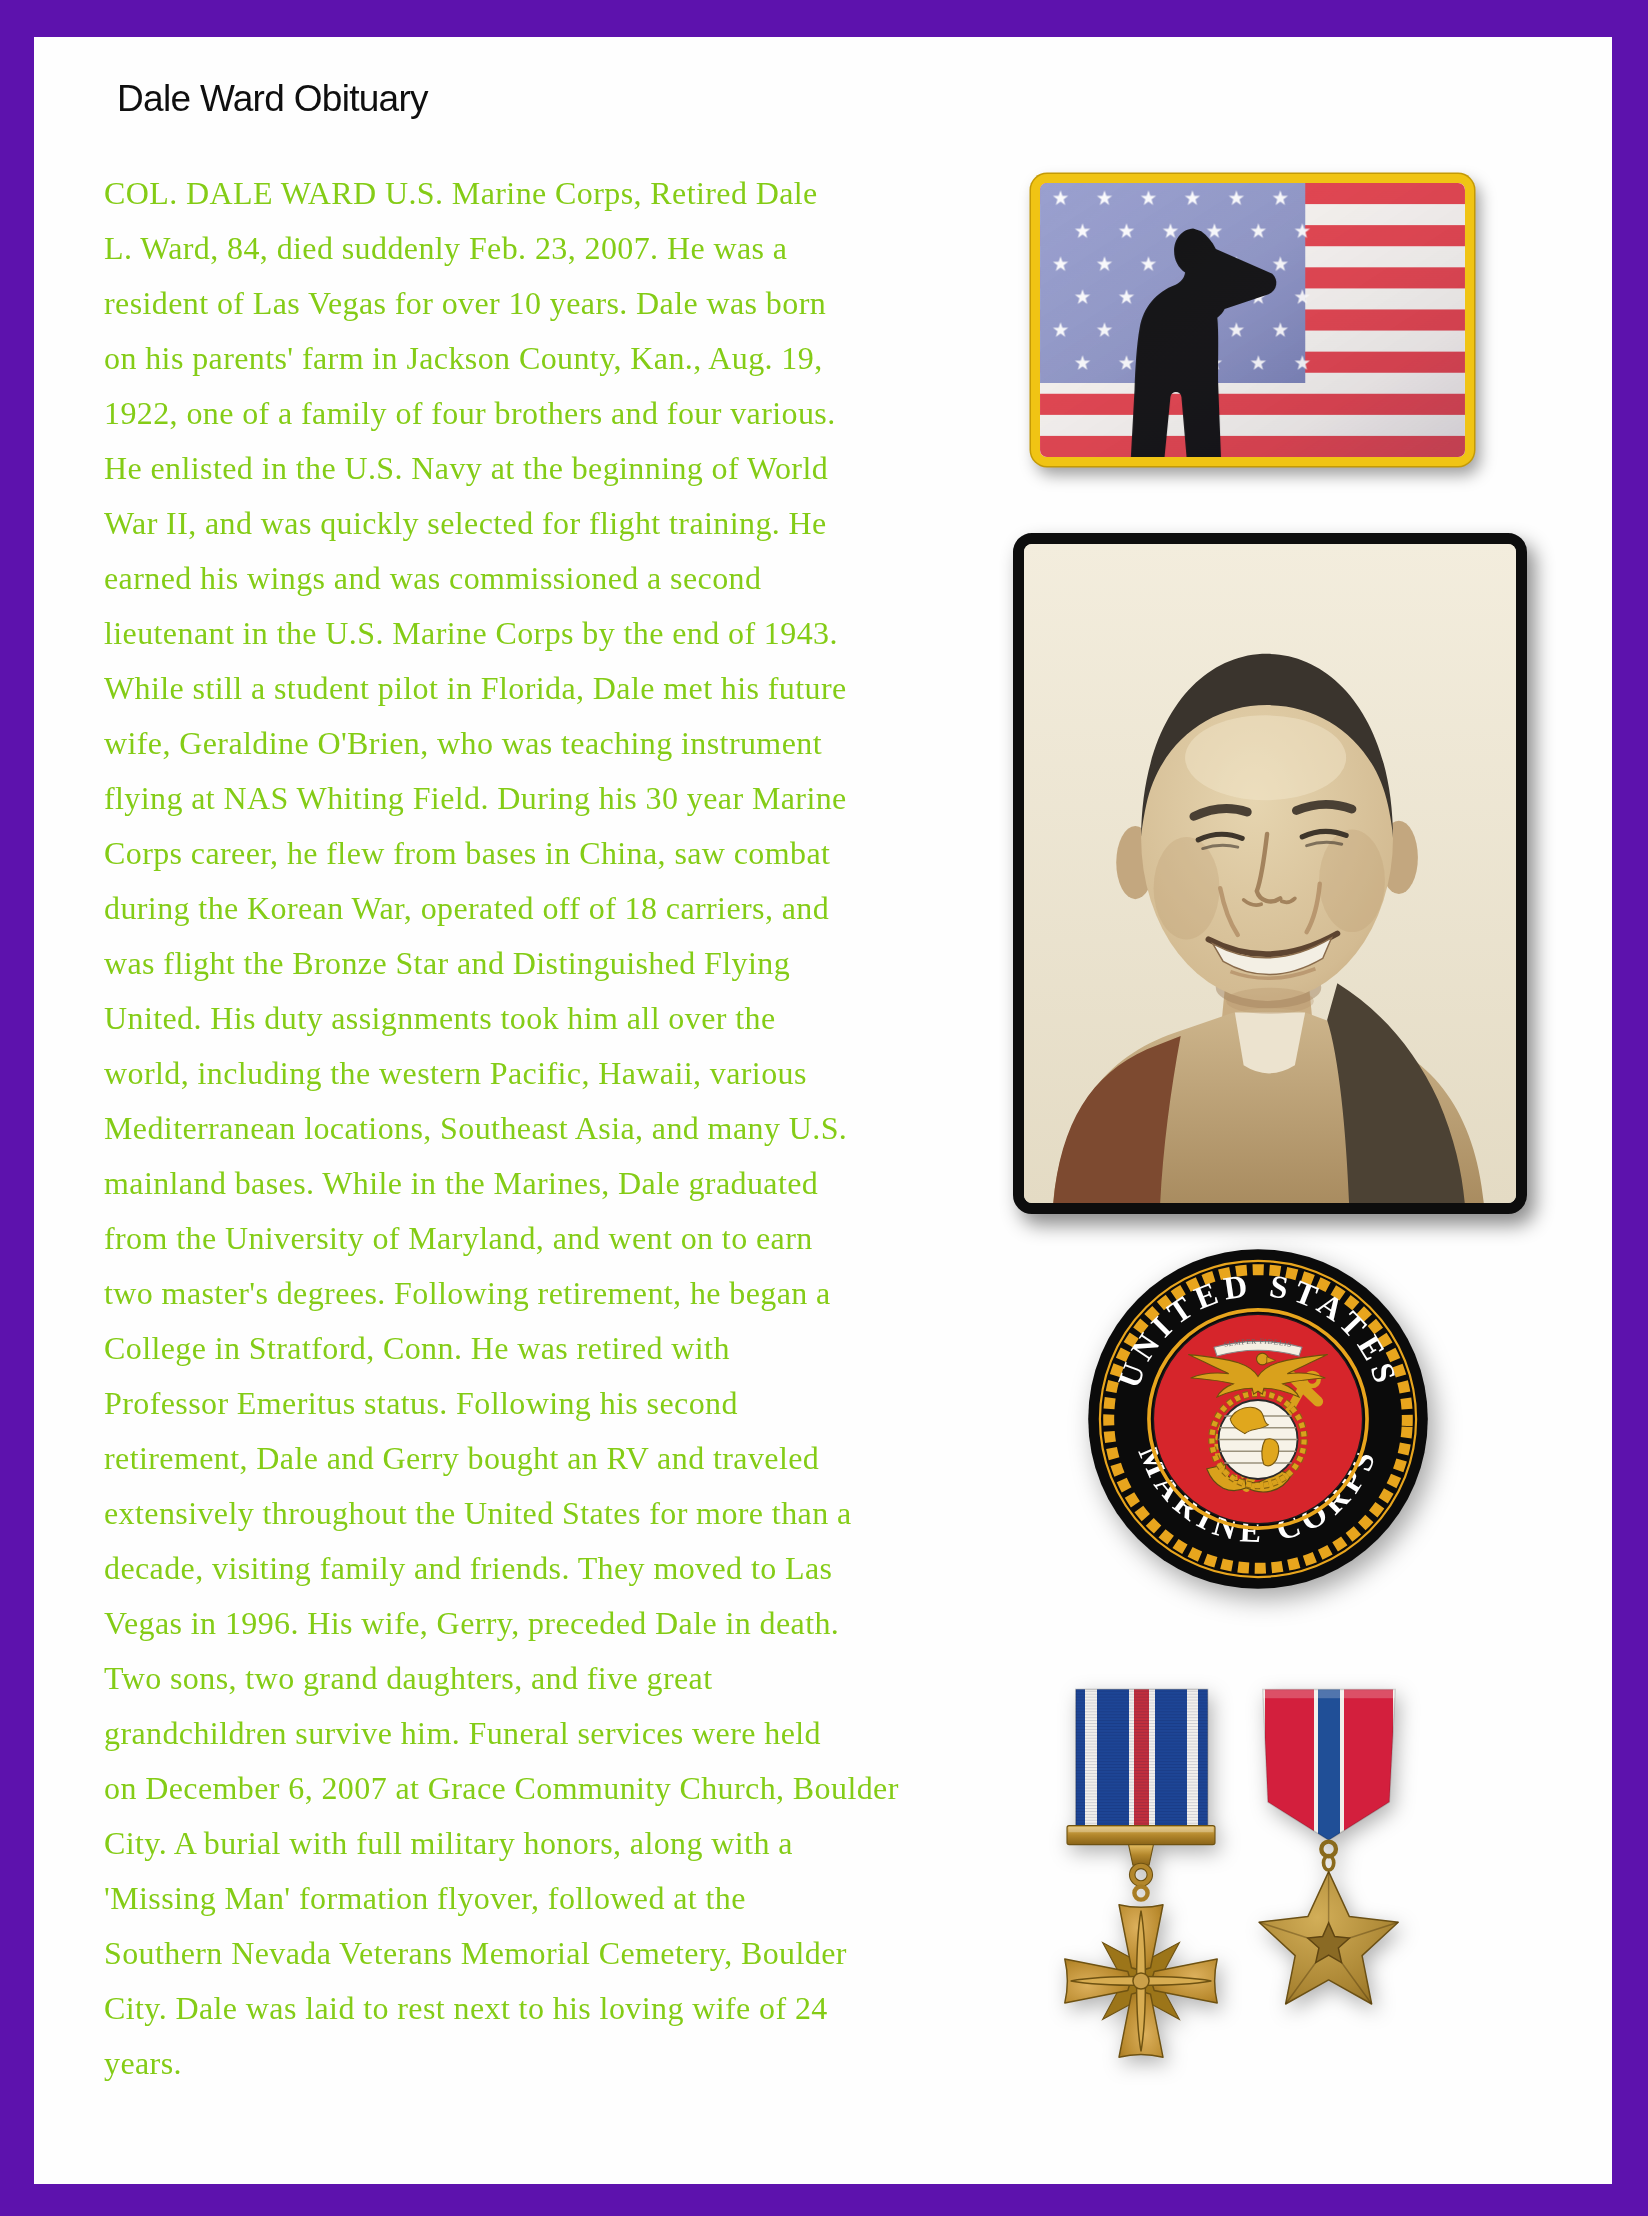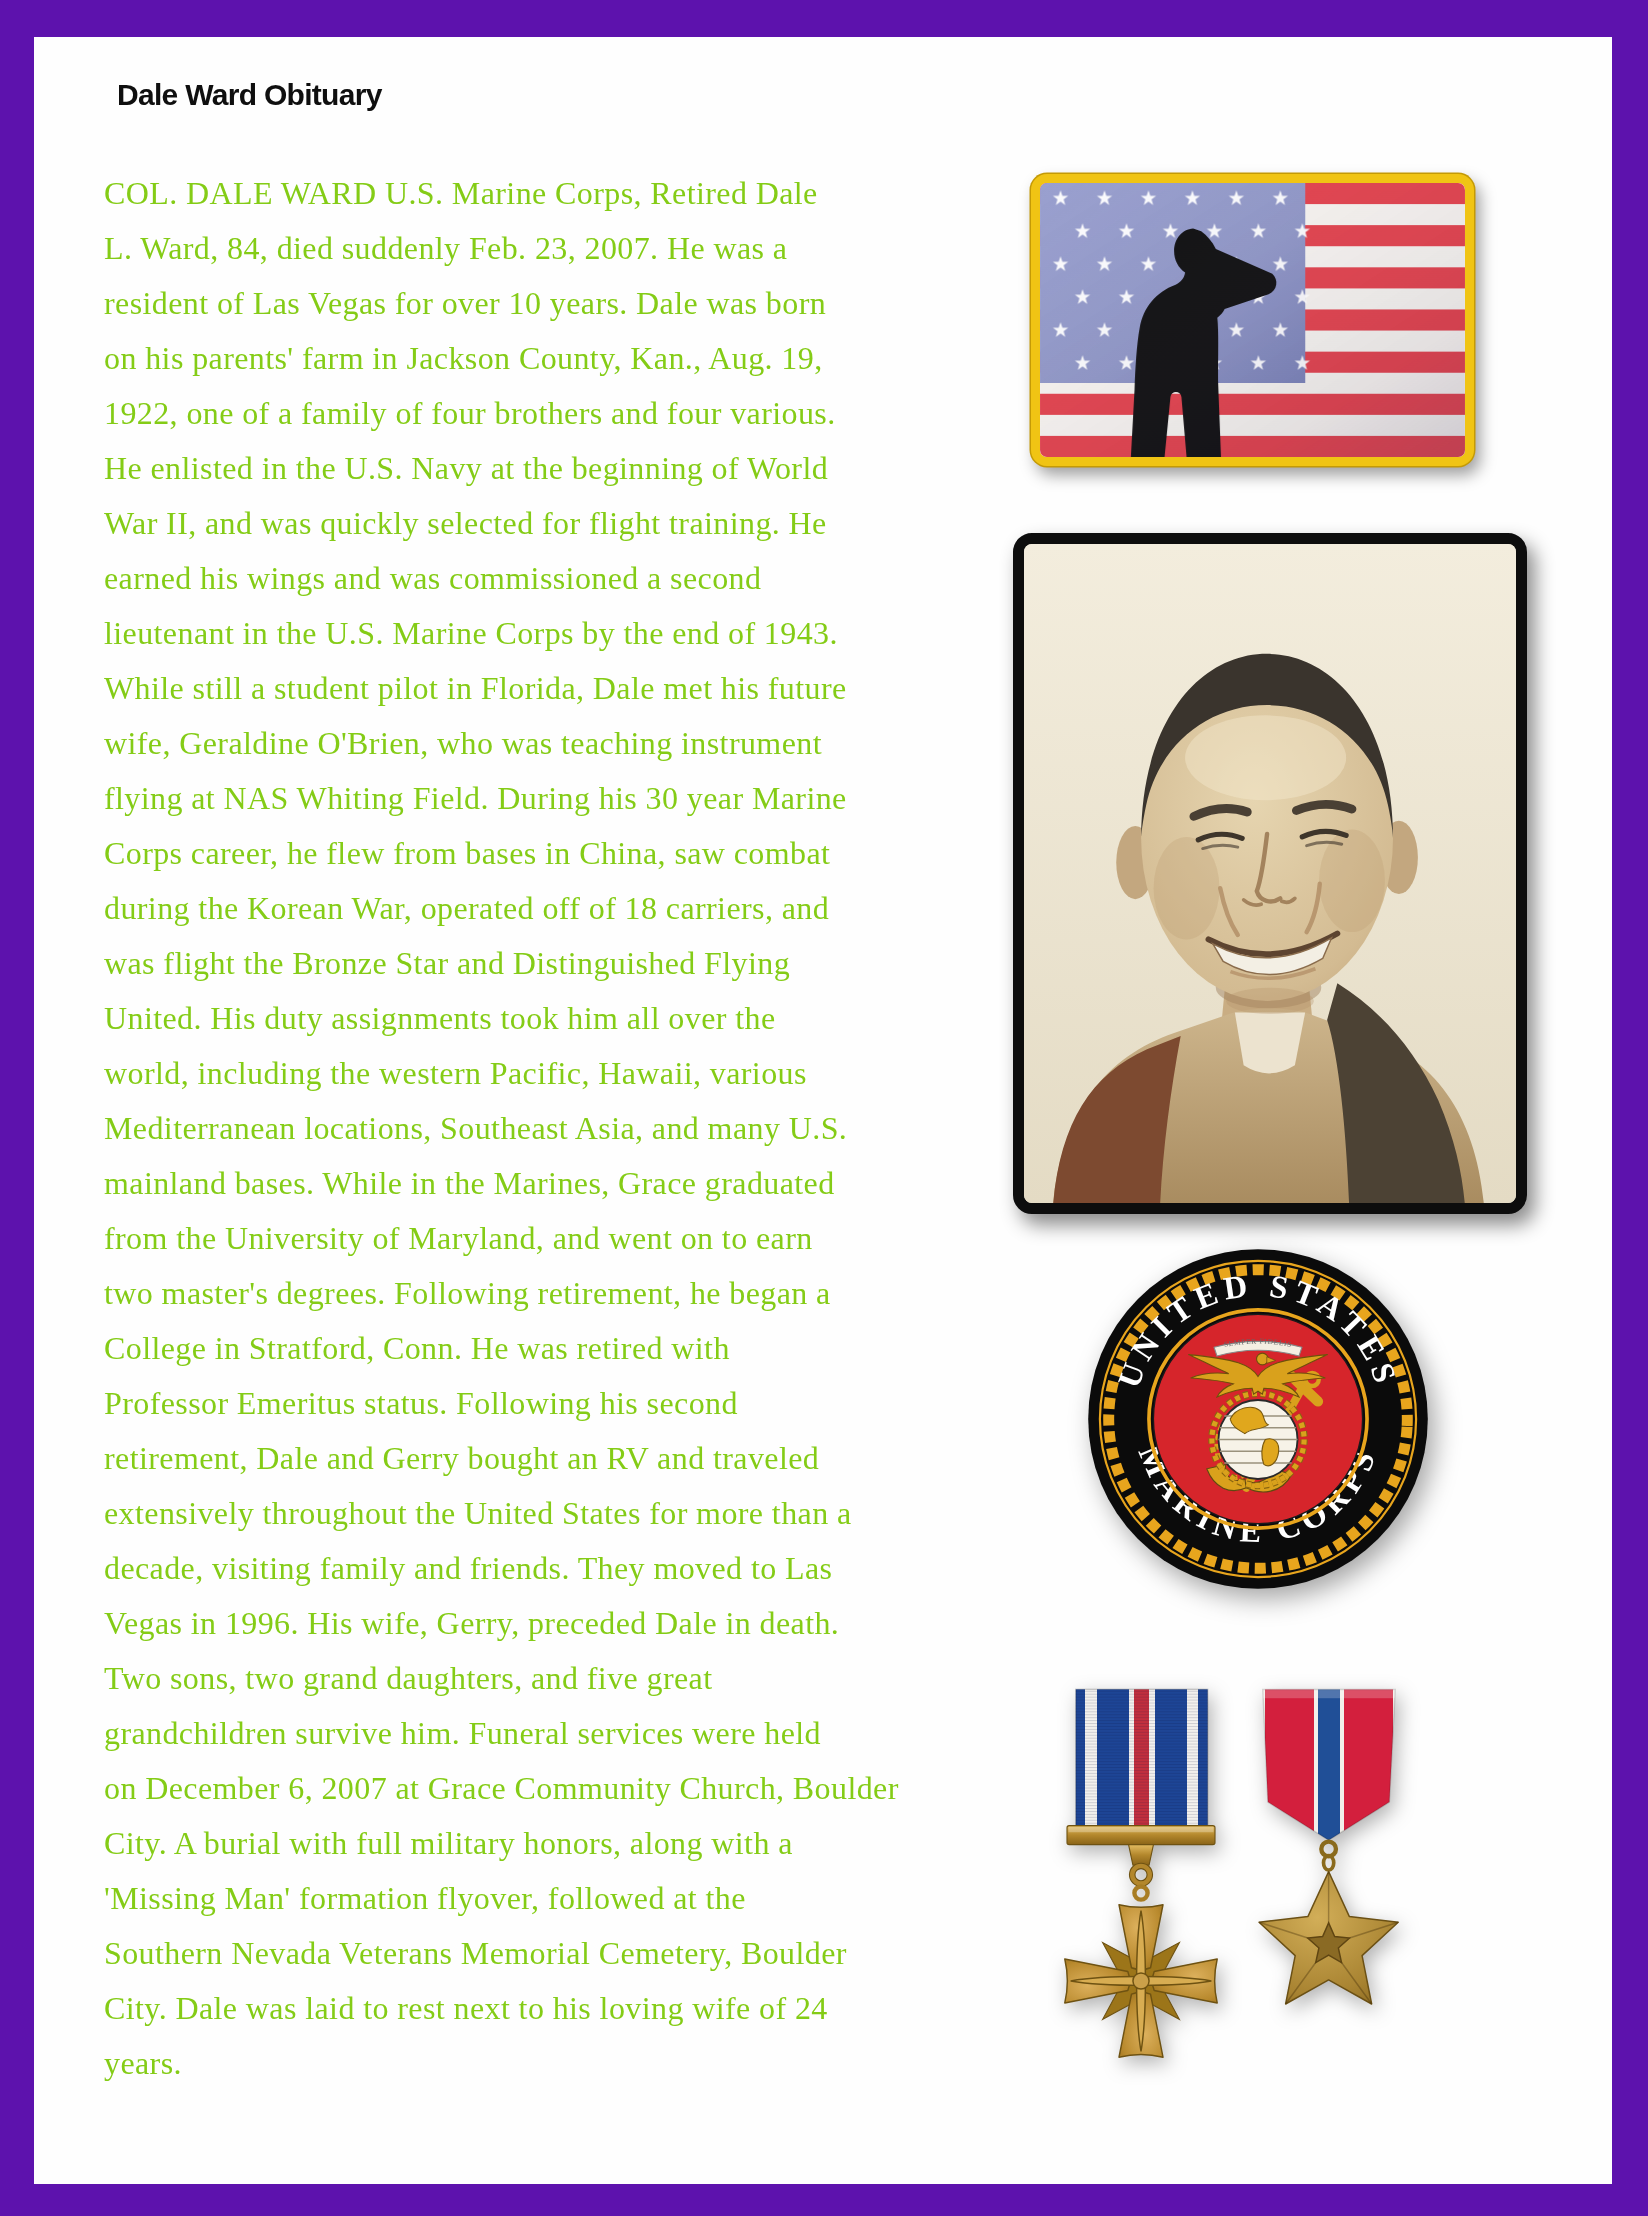--- a/index.html
+++ b/index.html
@@ -12,21 +12,21 @@
   }
   #page{
     position:absolute;left:34px;top:37px;
     width:1578px;height:2147px;
     background:#fefefe;
   }
   
   #title{
     position:absolute;left:117px;top:78px;
     font-family:"Liberation Sans",sans-serif;
-    font-weight:bold;font-size:30px;letter-spacing:-0.7px;
+    font-weight:normal;font-size:37px;letter-spacing:-0.7px;
     color:#0f0f0f;
   }
   #bodytext{
     position:absolute;left:104px;top:166px;width:890px;
     font-size:32px;letter-spacing:0.4px;color:#84cc16;
   }
   #bodytext .tline{height:55px;line-height:55px;white-space:pre;}
   
   .fig{position:absolute;}
   #flag-fig{
@@ -85,21 +85,21 @@
       <div class="tline">lieutenant in the U.S. Marine Corps by the end of 1943.</div>
       <div class="tline">While still a student pilot in Florida, Dale met his future</div>
       <div class="tline">wife, Geraldine O'Brien, who was teaching instrument</div>
       <div class="tline">flying at NAS Whiting Field. During his 30 year Marine</div>
       <div class="tline">Corps career, he flew from bases in China, saw combat</div>
       <div class="tline">during the Korean War, operated off of 18 carriers, and</div>
       <div class="tline">was flight the Bronze Star and Distinguished Flying</div>
       <div class="tline">United. His duty assignments took him all over the</div>
       <div class="tline">world, including the western Pacific, Hawaii, various</div>
       <div class="tline">Mediterranean locations, Southeast Asia, and many U.S.</div>
-      <div class="tline">mainland bases. While in the Marines, Grace graduated</div>
+      <div class="tline">mainland bases. While in the Marines, Dale graduated</div>
       <div class="tline">from the University of Maryland, and went on to earn</div>
       <div class="tline">two master's degrees. Following retirement, he began a</div>
       <div class="tline">College in Stratford, Conn. He was retired with</div>
       <div class="tline">Professor Emeritus status. Following his second</div>
       <div class="tline">retirement, Dale and Gerry bought an RV and traveled</div>
       <div class="tline">extensively throughout the United States for more than a</div>
       <div class="tline">decade, visiting family and friends. They moved to Las</div>
       <div class="tline">Vegas in 1996. His wife, Gerry, preceded Dale in death.</div>
       <div class="tline">Two sons, two grand daughters, and five great</div>
       <div class="tline">grandchildren survive him. Funeral services were held</div>

